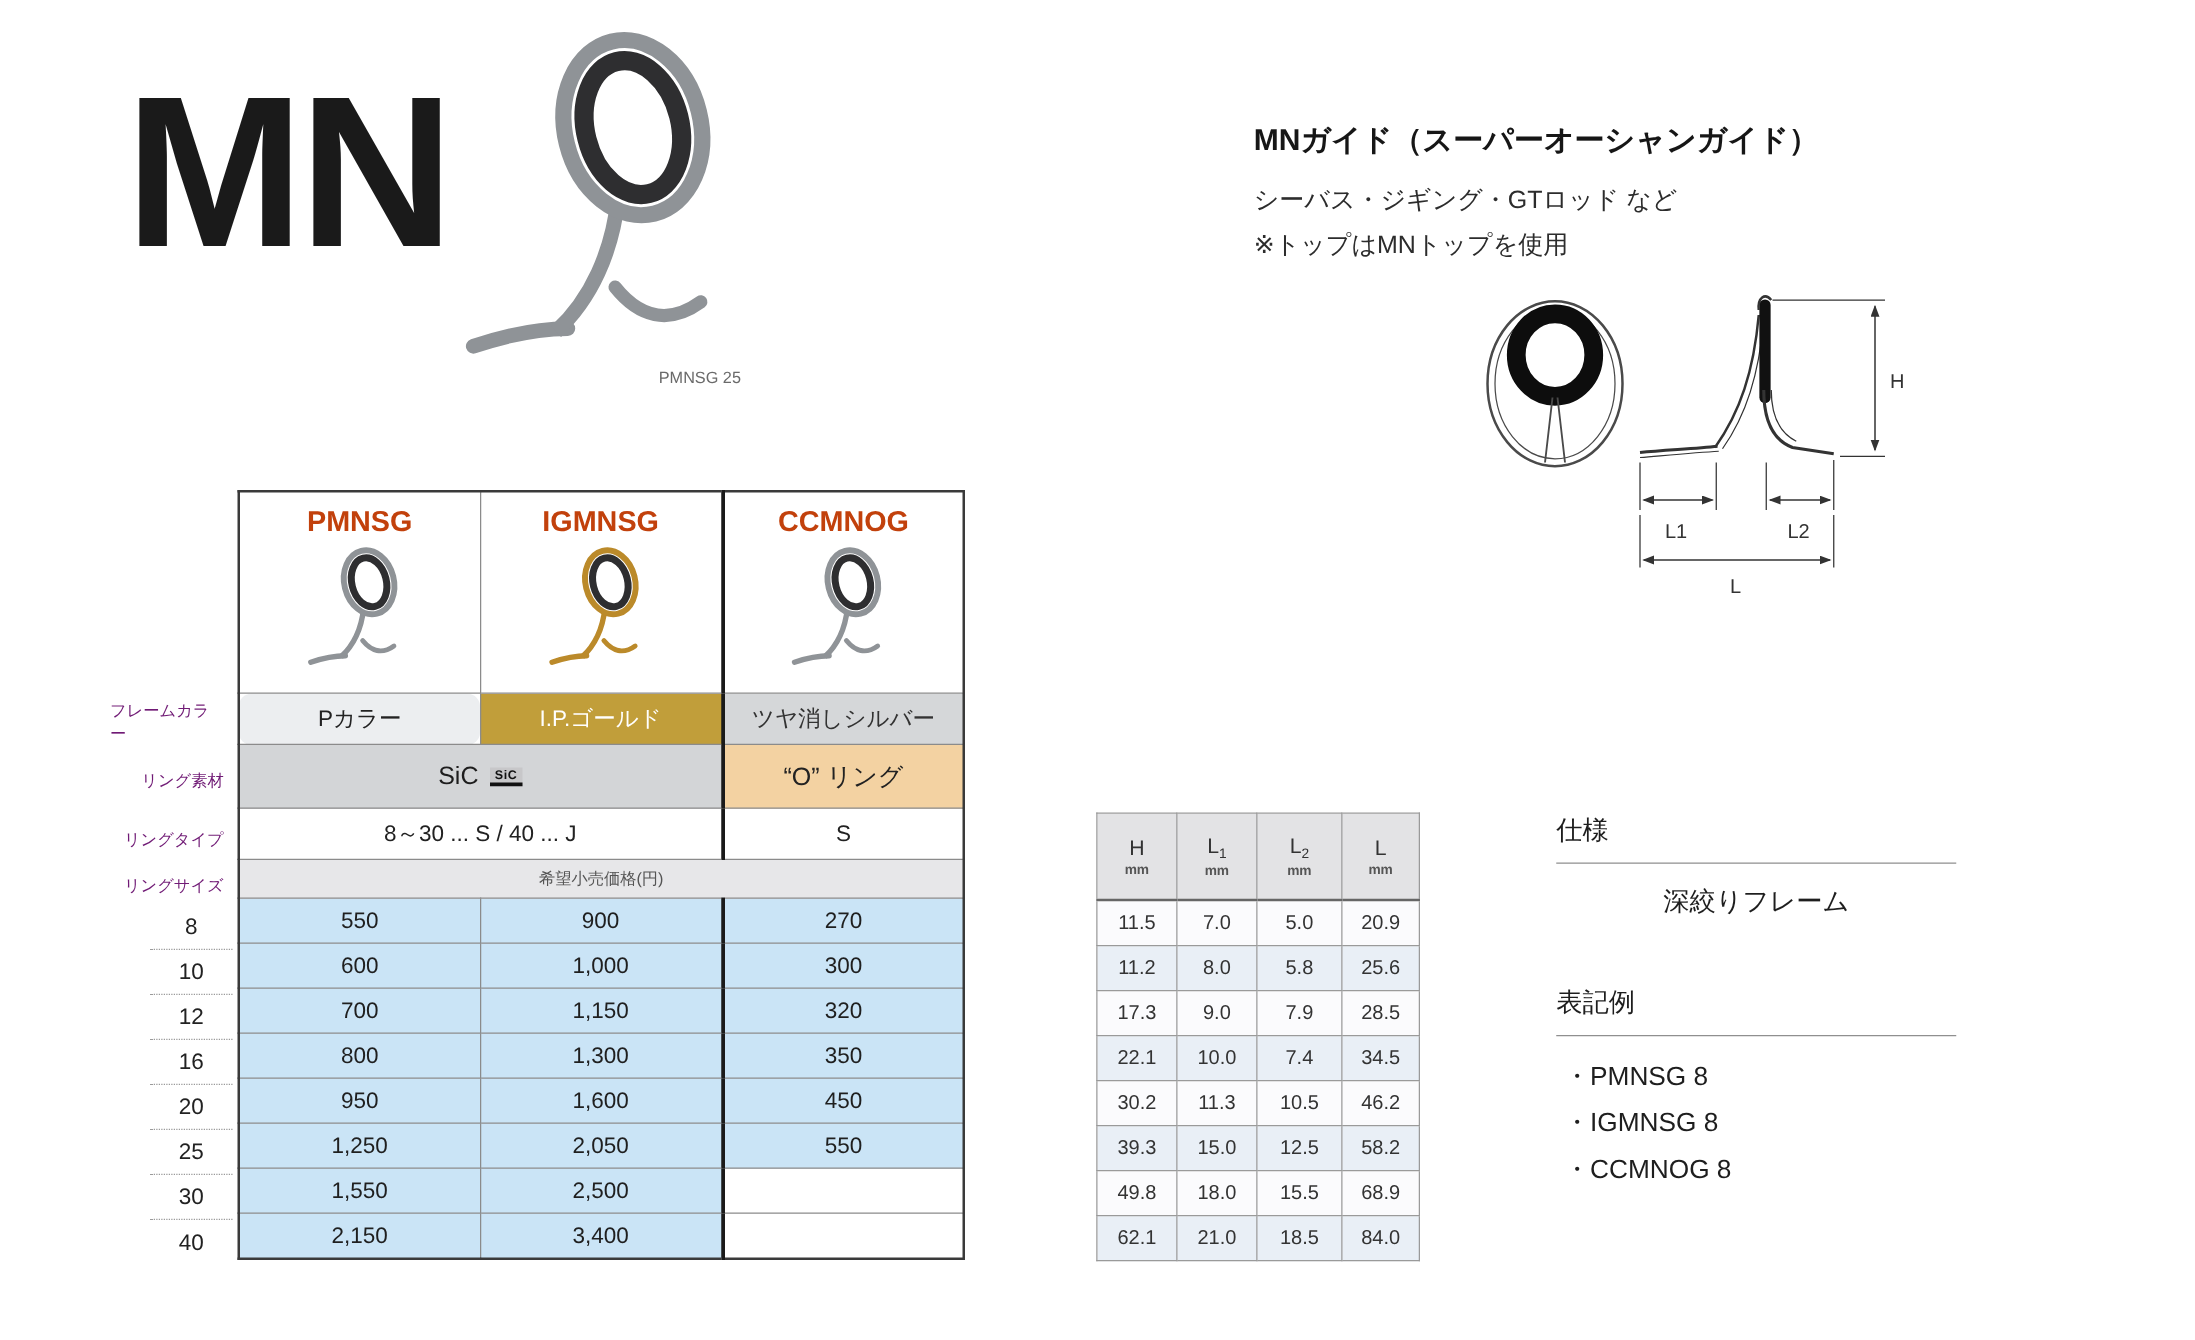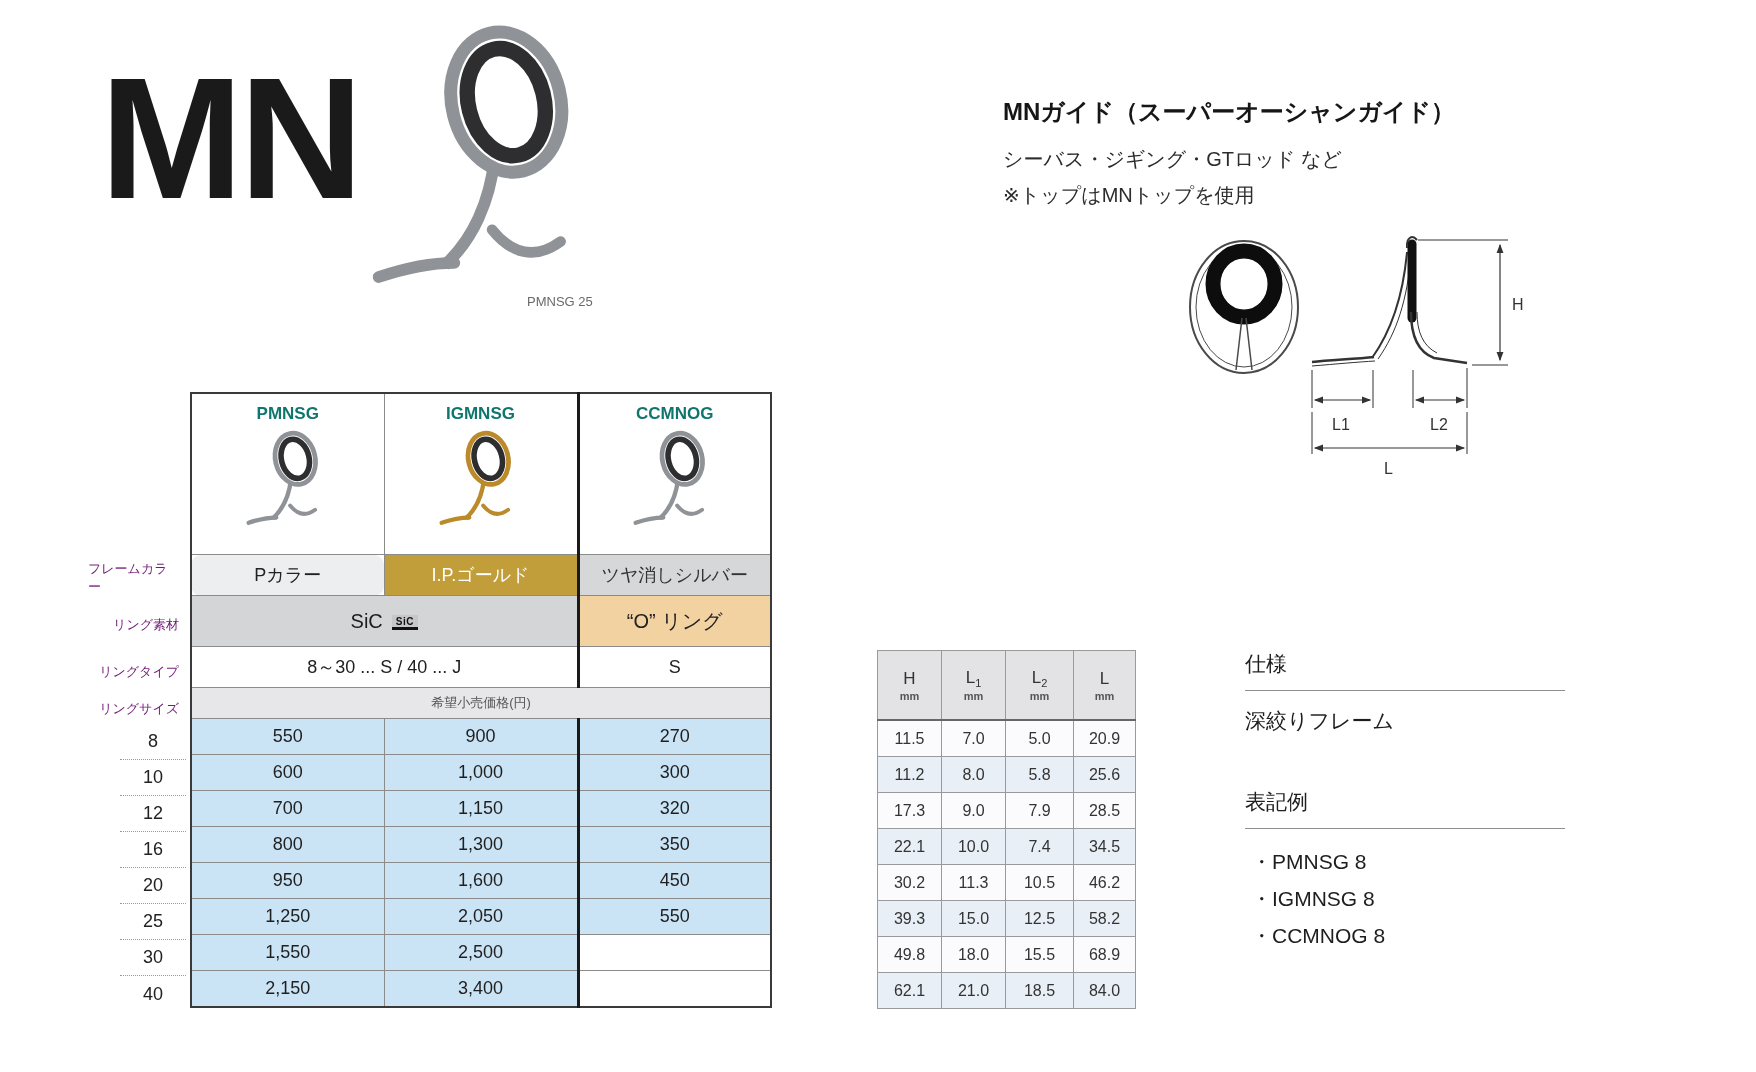--- a/index.html
+++ b/index.html
@@ -31,21 +31,21 @@
   .lc-frame{height:42px;}.lc-sic{height:52px;}.lc-type{height:42px;}.lc-size{height:31px;}
   .size-label{height:36px;width:66px;margin-left:auto;margin-right:2px;display:flex;
       align-items:center;justify-content:center;font-size:18px;color:#222;
       border-bottom:1px dotted #9a9a9a;box-sizing:border-box;}
   .size-label.last{border-bottom:none;}
 
   
   #ptable{position:absolute;left:190px;top:392px;border-collapse:collapse;table-layout:fixed;
           background:#fff;border:2px solid #3a3a3a;}
   #ptable th,#ptable td{border:1px solid #8b8b8b;padding:0;text-align:center;vertical-align:middle;}
-  #ptable th{height:160px;vertical-align:top;font-size:17px;font-weight:700;color:#0f766e;background:#fff;}
+  #ptable th{height:160px;vertical-align:top;font-size:23px;font-weight:700;color:#c2410c;background:#fff;}
   #ptable th .model{display:block;margin-top:10px;}
   .thumb{width:100%;height:112px;display:flex;align-items:center;justify-content:center;}
   .row-frame td{height:40px;font-size:18px;}
   .cell-p{background:#eceef0;color:#222;border-radius:10px;}
   .cell-gold{background:#c19e3a;color:#ffffff;}
   .cell-silver{background:#d5d7d9;color:#333;}
   .row-sic td{height:50px;font-size:20px;}
   .sic-cell{background:#d3d5d7;color:#1d1d1d;}
   .sic-badge{display:inline-block;font-size:10px;font-weight:700;letter-spacing:.5px;
       background:#c7c7c9;color:#111;padding:1px 4px 0 4px;border-bottom:3px solid #111;
@@ -67,21 +67,21 @@
   .du{font-size:11px;color:#555;margin-top:1px;font-weight:bold;}
   #dtable td{height:35px;text-align:center;font-size:16px;color:#333;background:#fbfbfd;}
   #dtable tr.alt td{background:#e9eff6;}
 
   
   .info-block{position:absolute;width:320px;}
   #spec-block{left:1245px;top:650px;}
   #notation-block{left:1245px;top:788px;}
   .info-title{font-size:21px;color:#1e1e1e;}
   .info-rule{border:none;border-top:1px solid #8f8f8f;margin:12px 0 0 0;}
-  .info-value{font-size:21px;color:#1e1e1e;margin-top:16px;}
+  .info-value{font-size:21px;color:#1e1e1e;margin-top:16px;text-align:center;}
   .note-item{font-size:21px;color:#1e1e1e;line-height:37px;padding-left:6px;}
   #notation-list{margin-top:14px;}
 </style>
 </head>
 <body>
 
 <div class="canvas">
 
   <div class="mn-logo">MN</div>
 

